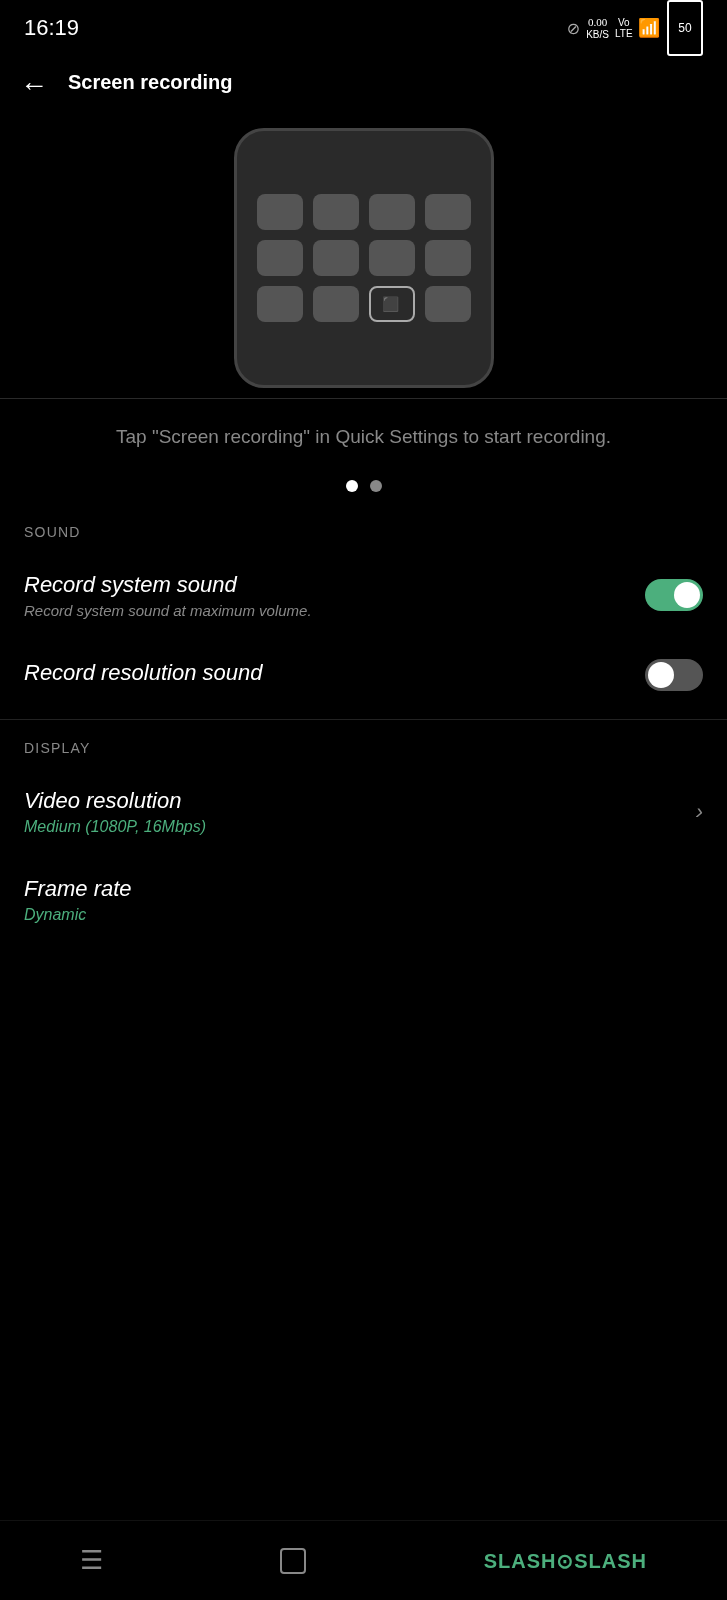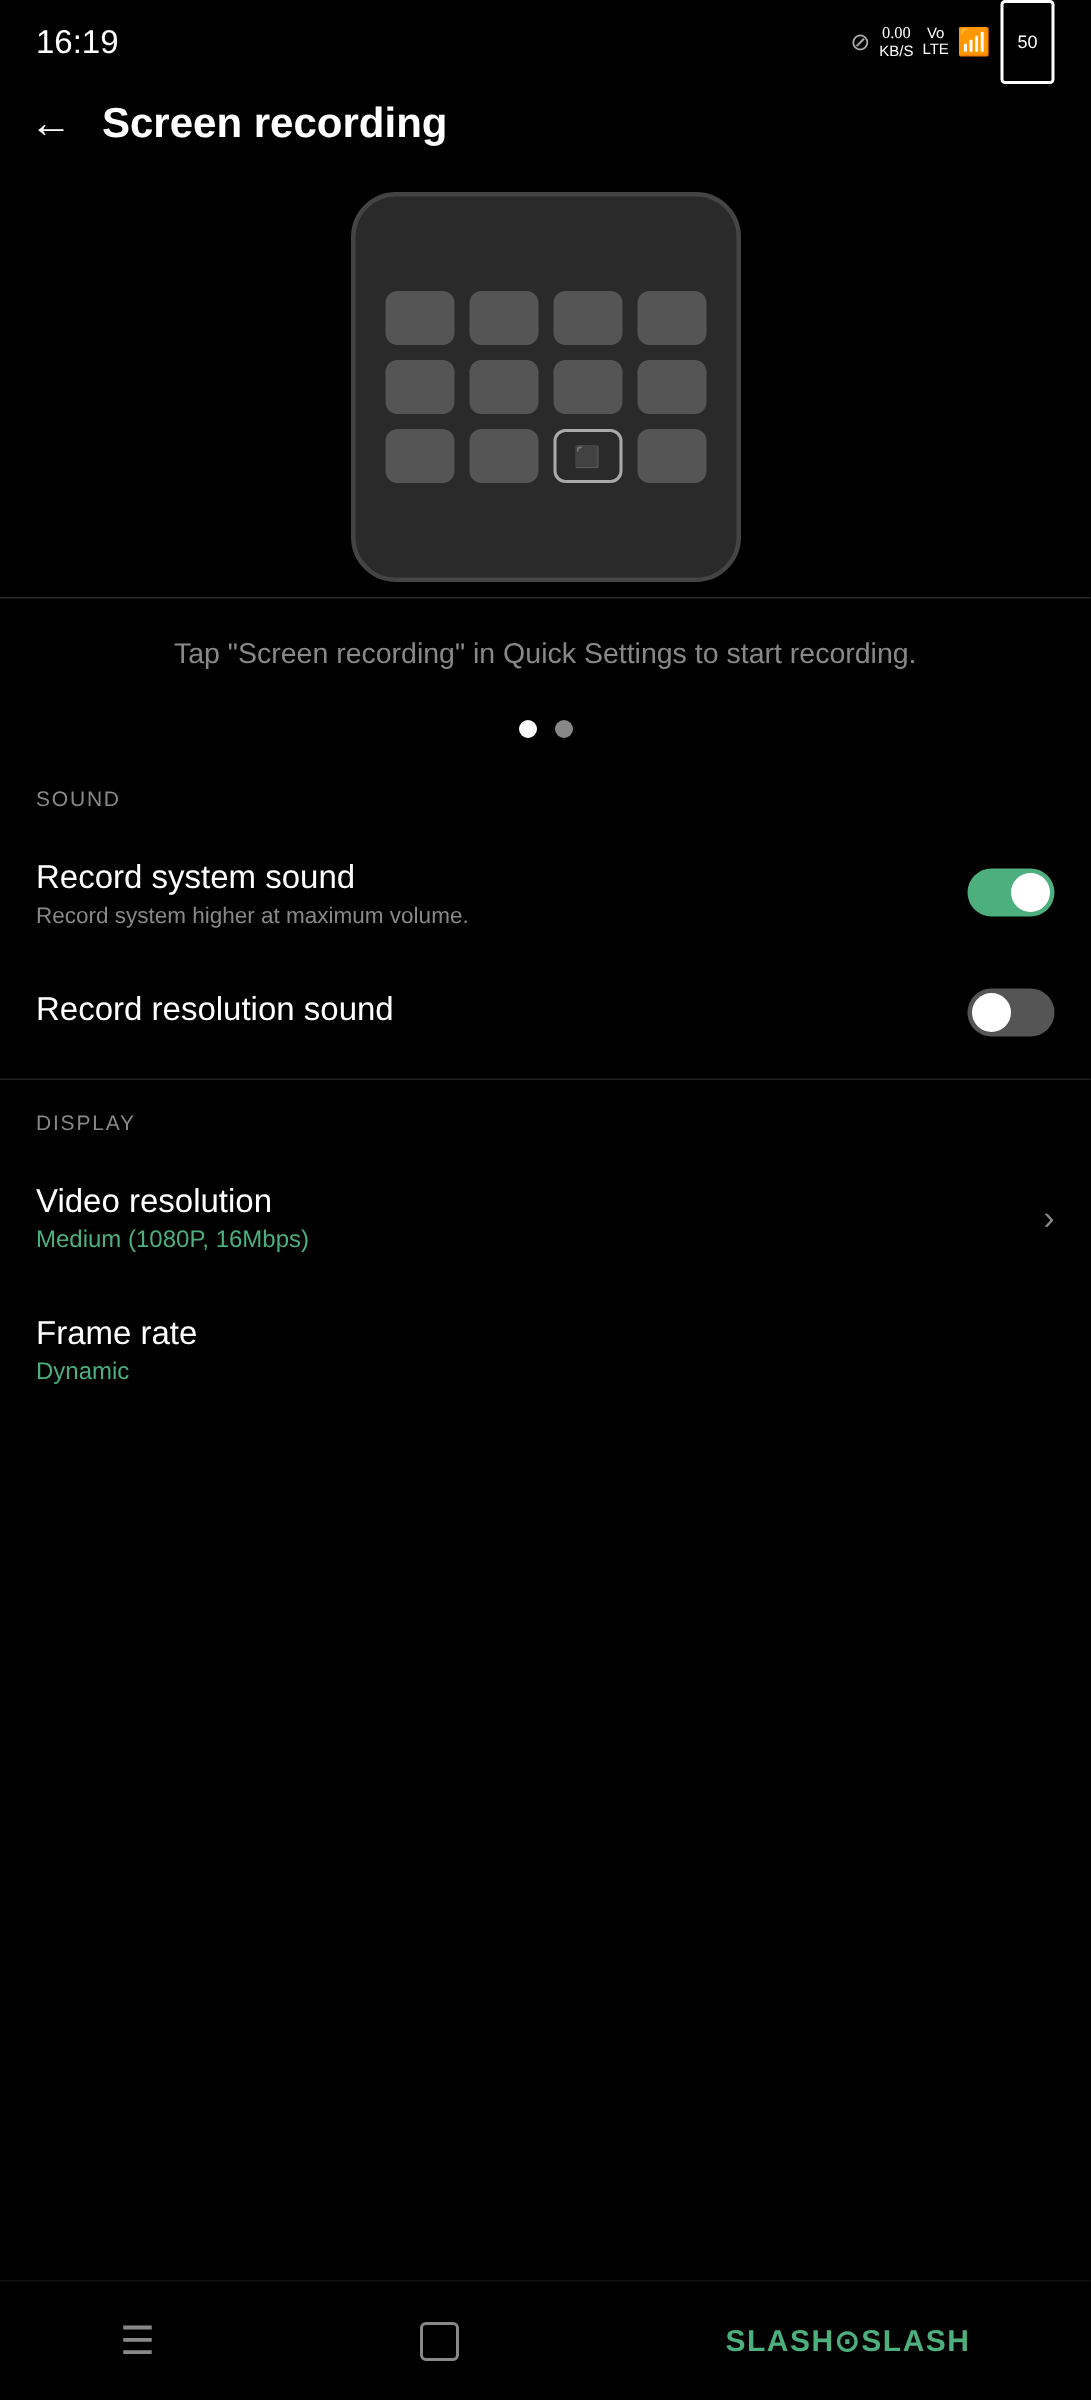--- a/index.html
+++ b/index.html
@@ -58,21 +58,21 @@
       align-items: center;
       padding: 14px 20px 20px 20px;
       gap: 20px;
     }
     .back-arrow {
       font-size: 28px;
       color: #fff;
       cursor: pointer;
     }
     .header-title {
-      font-size: 28px;
+      font-size: 20px;
       font-weight: 600;
       color: #fff;
     }
 
     
     .illustration-area {
       display: flex;
       flex-direction: column;
       align-items: center;
       padding: 10px 0 0 0;
@@ -151,20 +151,21 @@
       color: #888;
       letter-spacing: 1.2px;
     }
 
     
     .setting-row {
       display: flex;
       justify-content: flex-end;
       align-items: center;
       padding: 20px 24px;
+      font-style: italic;
     }
     .setting-row-content {
       flex: 1;
     }
     .setting-title {
       font-size: 22px;
       font-weight: 500;
       color: #fff;
       margin-bottom: 4px;
     }
@@ -309,21 +310,21 @@
     <div class="dot active"></div>
     <div class="dot"></div>
   </div>
 </div>
 
 <div class="section-label">SOUND</div>
 
 <div class="setting-row">
   <div class="setting-row-content">
     <div class="setting-title">Record system sound</div>
-    <div class="setting-desc">Record system higher at maximum volume.</div>
+    <div class="setting-desc">Record system sound at maximum volume.</div>
   </div>
   <div class="toggle on">
     <div class="toggle-knob"></div>
   </div>
 </div>
 
 <div class="setting-row">
   <div class="setting-row-content">
     <div class="setting-title">Record resolution sound</div>
   </div>

